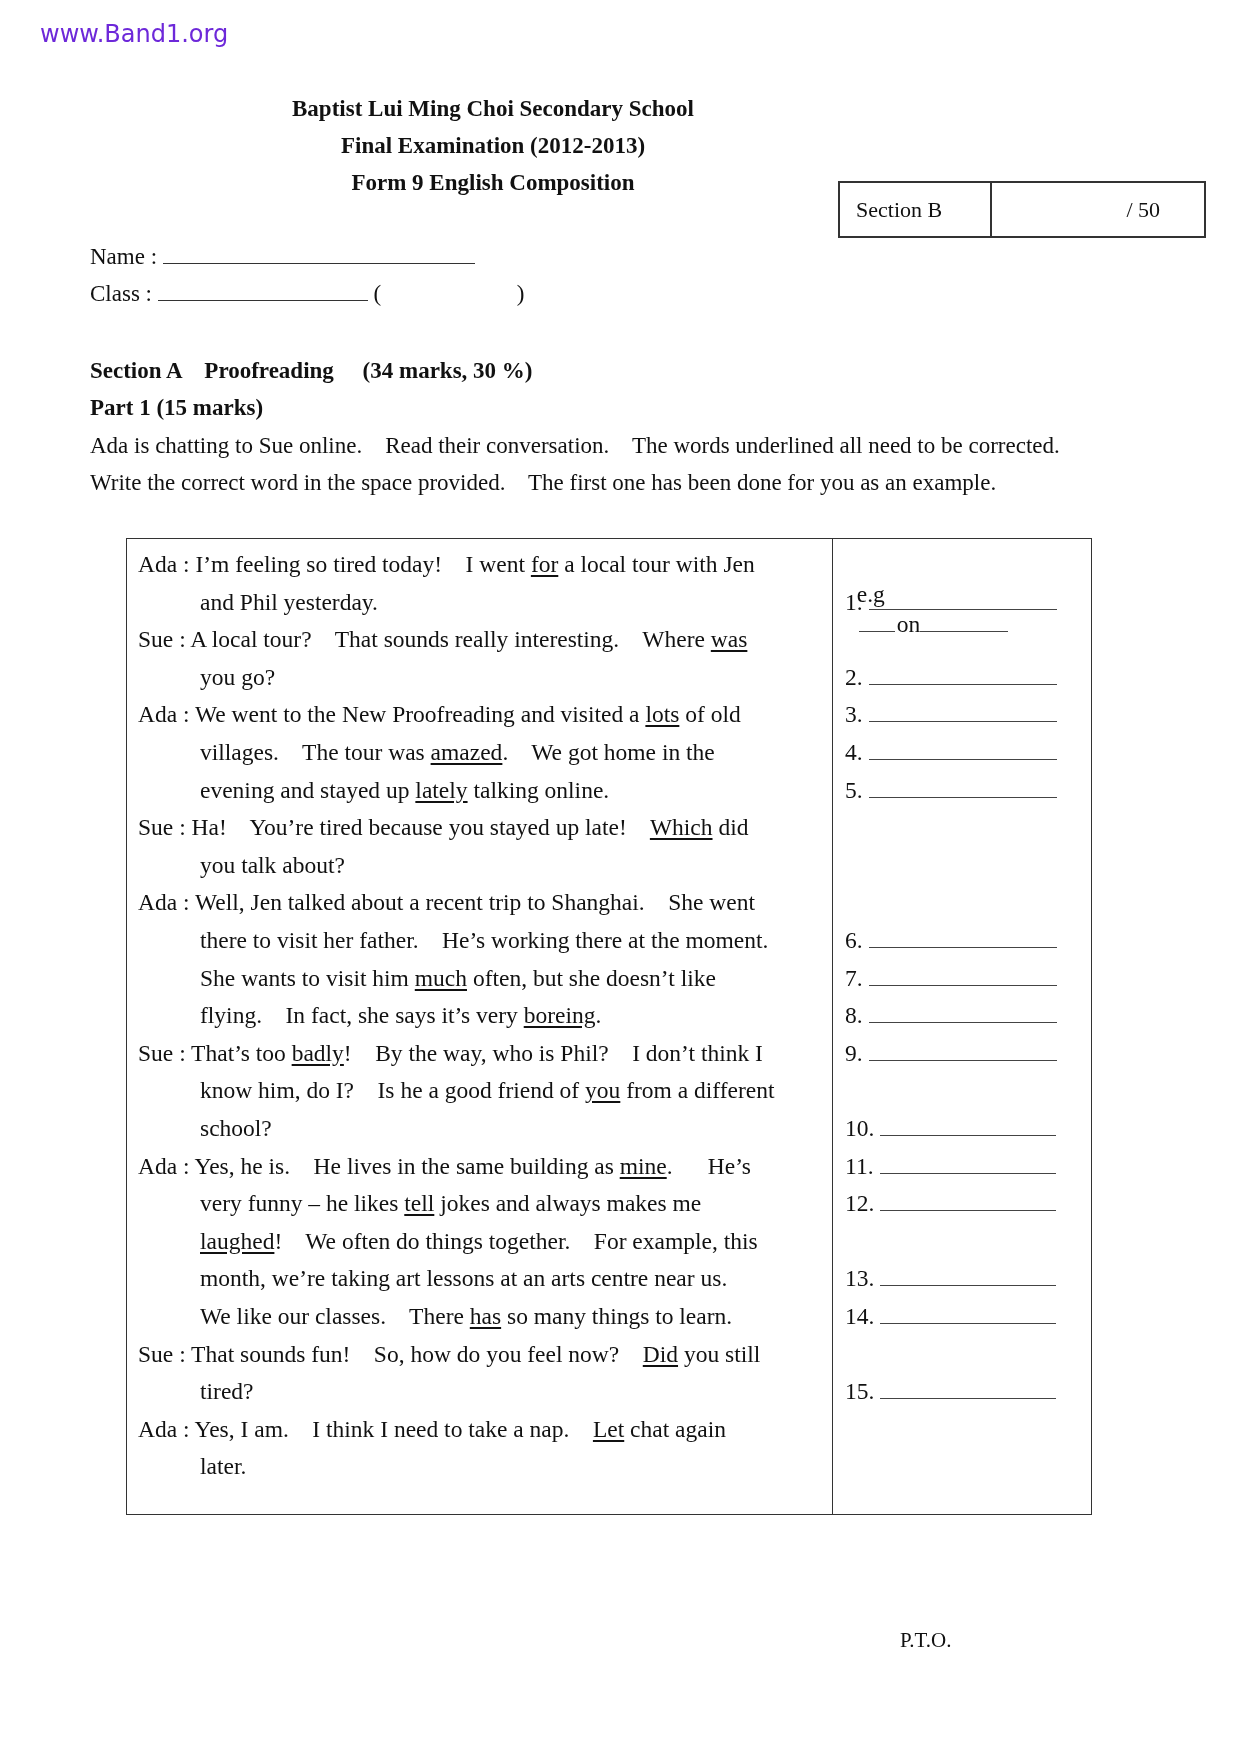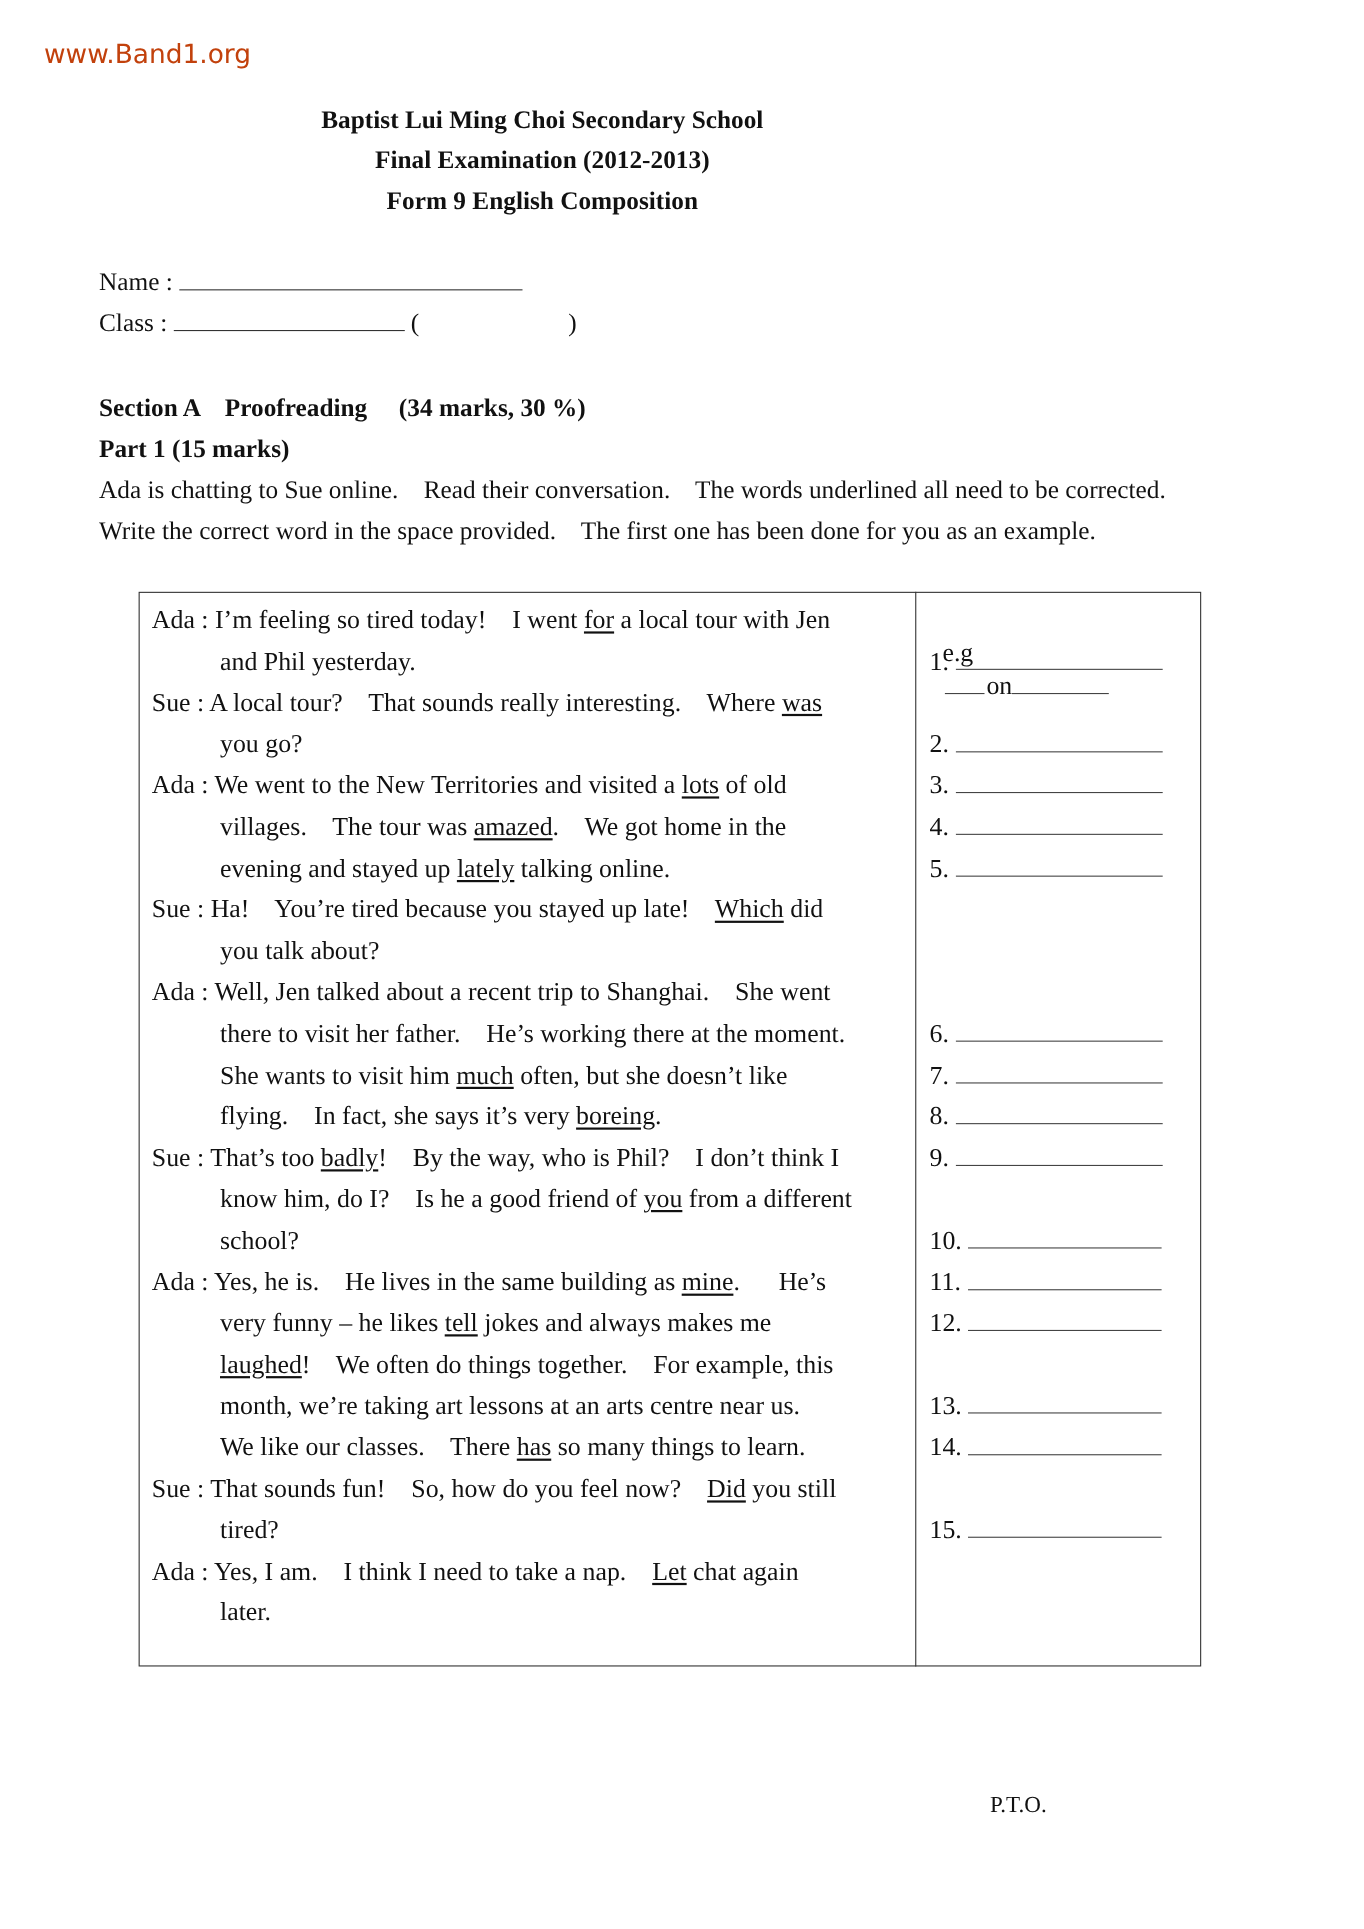--- a/index.html
+++ b/index.html
@@ -1,20 +1,20 @@
 <!DOCTYPE html>
 <html><head>
 <meta charset="utf-8">
 <style>
   html, body { margin: 0; padding: 0; background: #ffffff; }
   body { width: 1240px; height: 1754px; position: relative; overflow: hidden;
          font-family: "Liberation Serif", "DejaVu Serif", serif; color: #111; }
   .abs { position: absolute; }
-  .watermark { left: 40px; top: 35px; font-family: "DejaVu Sans", "Liberation Sans", sans-serif;
-               font-size: 24px; color: #c2410c; }
+  .watermark { left: 40px; top: 20px; font-family: "DejaVu Sans", "Liberation Sans", sans-serif;
+               font-size: 24px; color: #6d28d9; }
   .header { left: 0; width: 986px; text-align: center; font-weight: bold; font-size: 23px; }
   .score-table { left: 838px; top: 181px; border-collapse: collapse; }
   .score-table td { border: 2px solid #333; font-size: 22px; padding: 0 16px; }
   .score-table .c1 { width: 118px; }
   .score-table .c2 { width: 152px; text-align: right; padding-right: 44px; }
   .score-table tr.r { height: 55px; }
   .score-table tr.total td { height: 72px; font-size: 32px; font-weight: bold; padding-top: 8px; }
   .field { font-size: 23px; left: 90px; }
   .field .line { display: inline-block; border-bottom: 1.5px solid #333; vertical-align: baseline; height: 18px; }
   .sec-head { left: 90px; font-size: 23px; font-weight: bold; white-space: pre; }
@@ -36,20 +36,24 @@
 <body>
 
 <div class="abs watermark">www.Band1.org</div>
 
 <div class="abs header" style="top:96px;">Baptist Lui Ming Choi Secondary School</div>
 <div class="abs header" style="top:133px;">Final Examination (2012-2013)</div>
 <div class="abs header" style="top:170px;">Form 9 English Composition</div>
 
 <table class="abs score-table">
   <tbody>
+  <tr class="r">
+    <td class="c1">Section B</td>
+    <td class="c2">/ 50</td>
+  </tr>
 </tbody>
   </table>
 
 <div class="abs field" style="top:244px;">
   <span>Name :</span>
   <span class="line" style="width:312px;"></span>
 </div>
 <div class="abs field" style="top:281px;">
   <span>Class :</span>
   <span class="line" style="width:210px;"></span>
@@ -64,21 +68,21 @@
 <div class="abs instr" style="top:470px;">Write the correct word in the space provided.    The first one has been done for you as an example.</div>
 
 <div class="abs convo"></div>
 <div class="abs divider"></div>
 
 <div id="dialogue">
     <div class="dl sp" style="top: 549px;"><span>Ada : </span><span>I’m feeling so tired today!    I went </span><span class="u">for</span><span> a local tour with Jen</span></div>
     <div class="dl ind" style="top: 586.6px;"><span>and Phil yesterday.</span></div>
     <div class="dl sp" style="top: 624.2px;"><span>Sue : </span><span>A local tour?    That sounds really interesting.    Where </span><span class="u">was</span></div>
     <div class="dl ind" style="top: 661.8px;"><span>you go?</span></div>
-    <div class="dl sp" style="top: 699.4px;"><span>Ada : </span><span>We went to the New Territories and visited a </span><span class="u">lots</span><span> of old</span></div>
+    <div class="dl sp" style="top: 699.4px;"><span>Ada : </span><span>We went to the New Proofreading and visited a </span><span class="u">lots</span><span> of old</span></div>
     <div class="dl ind" style="top: 737px;"><span>villages.    The tour was </span><span class="u">amazed</span><span>.    We got home in the</span></div>
     <div class="dl ind" style="top: 774.6px;"><span>evening and stayed up </span><span class="u">lately</span><span> talking online.</span></div>
     <div class="dl sp" style="top: 812.2px;"><span>Sue : </span><span>Ha!    You’re tired because you stayed up late!    </span><span class="u">Which</span><span> did</span></div>
     <div class="dl ind" style="top: 849.8px;"><span>you talk about?</span></div>
     <div class="dl sp" style="top: 887.4px;"><span>Ada : </span><span>Well, Jen talked about a recent trip to Shanghai.    She went</span></div>
     <div class="dl ind" style="top: 925px;"><span>there to visit her father.    He’s working there at the moment.</span></div>
     <div class="dl ind" style="top: 962.6px;"><span>She wants to visit him </span><span class="u">much</span><span> often, but she doesn’t like</span></div>
     <div class="dl ind" style="top: 1000.2px;"><span>flying.    In fact, she says it’s very </span><span class="u">boreing</span><span>.</span></div>
     <div class="dl sp" style="top: 1037.8px;"><span>Sue : </span><span>That’s too </span><span class="u">badly</span><span>!    By the way, who is Phil?    I don’t think I</span></div>
     <div class="dl ind" style="top: 1075.4px;"><span>know him, do I?    Is he a good friend of </span><span class="u">you</span><span> from a different</span></div>

